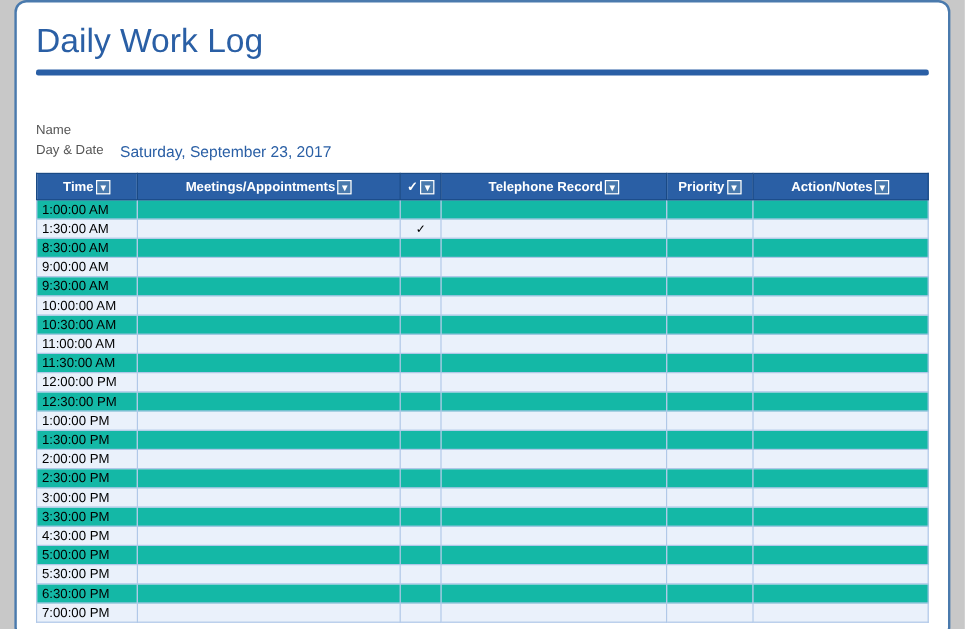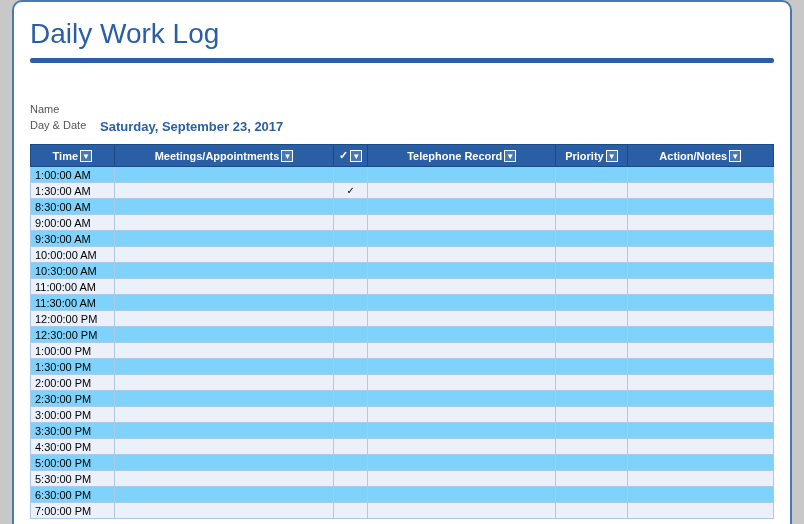--- a/index.html
+++ b/index.html
@@ -45,21 +45,21 @@
       margin-bottom: 10px;
     }
     .date-label {
       font-size: 11px;
       color: #555;
       min-width: 60px;
     }
     .date-value {
       font-size: 13px;
       color: #2a5fa5;
-      font-weight: bold;
+      font-weight: normal;
     }
     table {
       width: 100%;
       border-collapse: collapse;
       font-size: 11px;
     }
     thead tr th {
       background: #2a5fa5;
       color: #fff;
       padding: 4px 4px;
@@ -79,21 +79,21 @@
       height: 12px;
       background: #4a7aad;
       border: 1px solid #fff;
       font-size: 8px;
       line-height: 12px;
       text-align: center;
       cursor: pointer;
       flex-shrink: 0;
     }
     tbody tr {
-      background: #7dd3fc;
+      background: #14b8a6;
     }
     tbody tr:nth-child(even) {
       background: #eaf1fb;
     }
     tbody tr td {
       border: 1px solid #b0c8e8;
       padding: 1px 4px;
       height: 16px;
     }
     .time-col {

